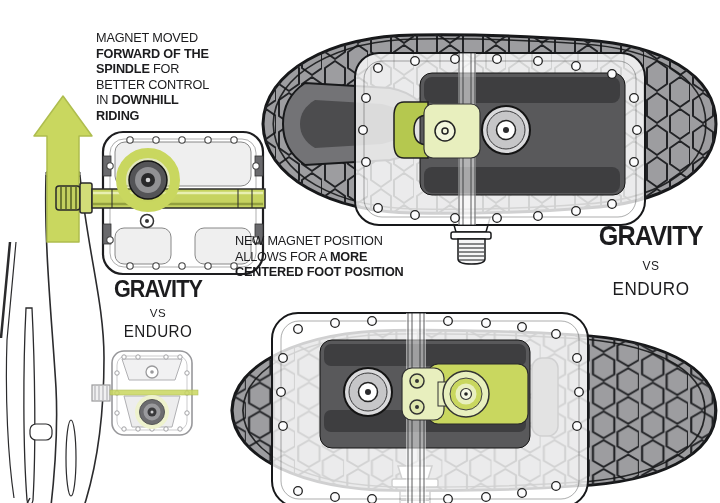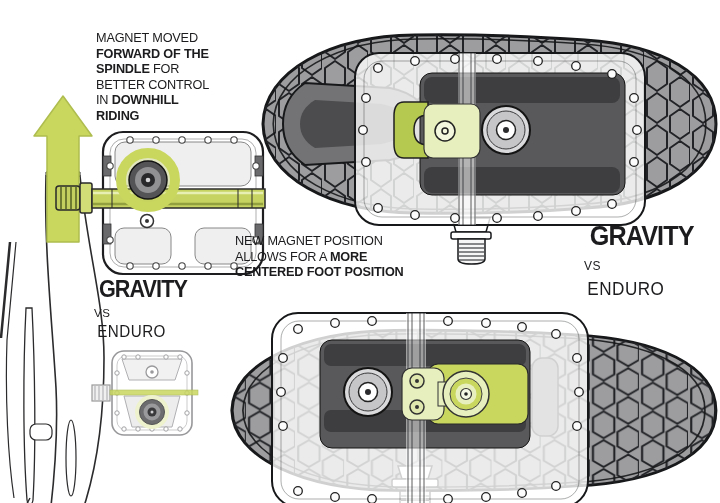--- a/index.html
+++ b/index.html
@@ -14,21 +14,21 @@
   }
   svg{position:absolute;left:0;top:0;}
   .note{
     position:absolute; font-size:13.5px; line-height:15.5px; font-weight:400;
     letter-spacing:-0.2px; white-space:nowrap; color:var(--ink);
     transform:scaleX(.94); transform-origin:left top;
   }
   .note .b{font-weight:700;}
   .note-downhill{left:96px; top:2px;}
   .note-centered{left:235px; top:205px;}
-  .compare{position:absolute; text-align:left;}
+  .compare{position:absolute; text-align:center;}
   .gravity-line{position:relative; display:inline-block; line-height:1;}
   .gravity-text{
     display:inline-block; font-weight:700; letter-spacing:-1px;
     transform:scaleX(.9); transform-origin:center;
   }
   .compare-left{left:94px; top:249px; width:128px;}
   .compare-right{left:584px; top:194px; width:134px;}
   .compare-left  .gravity-text{font-size:24px;}
   .compare-right .gravity-text{font-size:28px;}
   .hl{position:absolute; width:7px; background:var(--lime); border-radius:4px; z-index:-1;}

